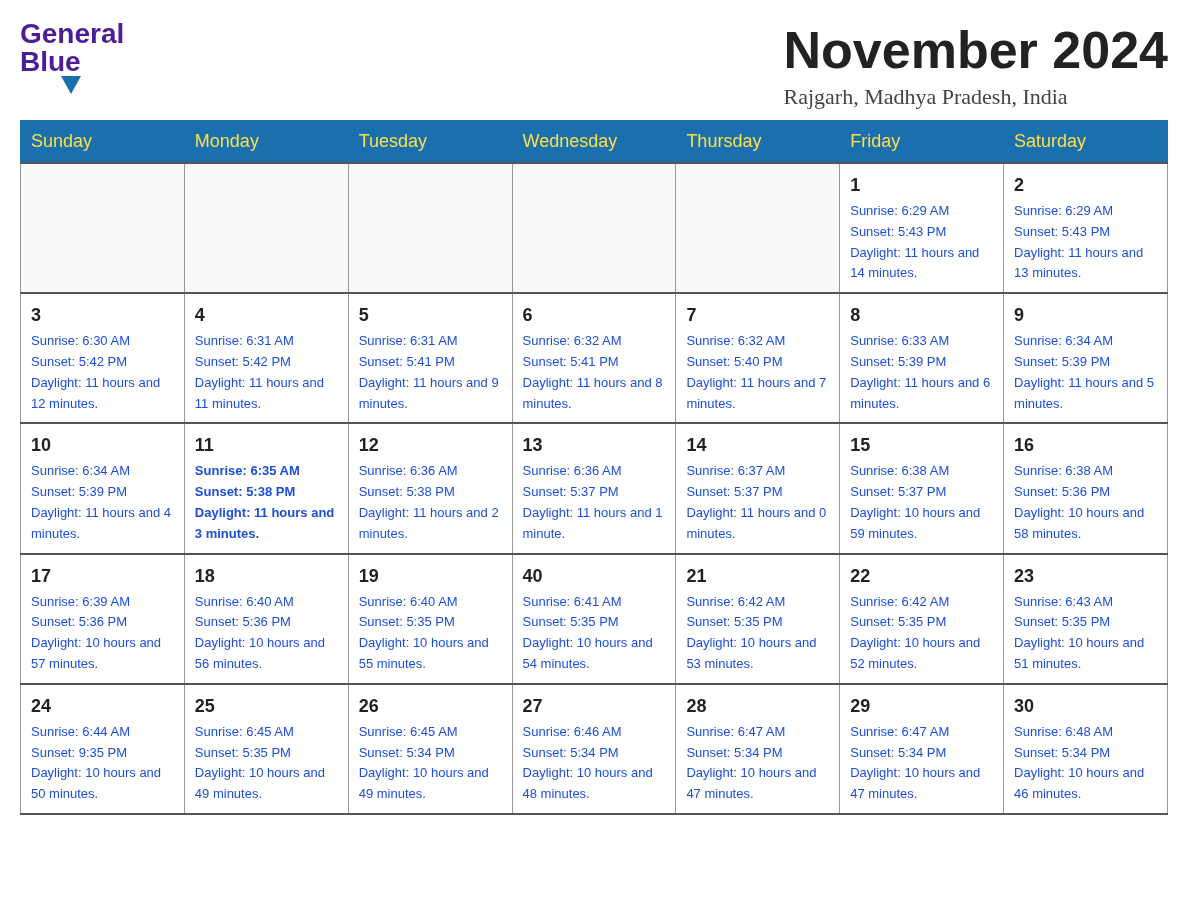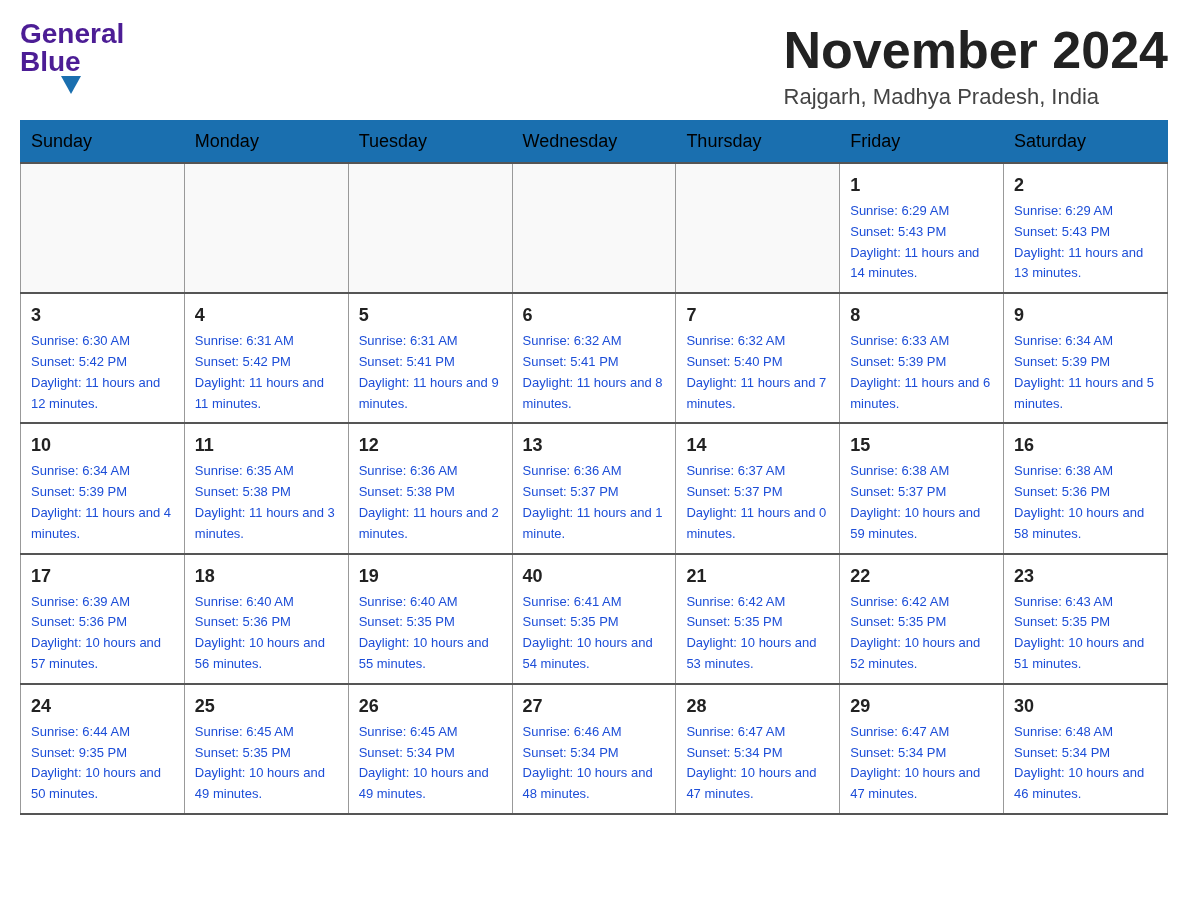--- a/index.html
+++ b/index.html
@@ -51,29 +51,30 @@
     }
     .calendar-title {
       font-size: 52px;
       font-weight: bold;
       color: #222;
     }
     .calendar-subtitle {
       font-size: 22px;
       color: #444;
       margin-top: 4px;
+      font-family: Liberation Serif, serif;
     }
     .calendar {
       width: 100%;
       border-collapse: collapse;
       margin-top: 8px;
     }
     .calendar th {
       background-color: #1a6faf;
-      color: #000000;
+      color: #fde047;
       text-align: left;
       padding: 10px 10px;
       font-size: 18px;
       font-weight: normal;
       border: 1px solid #1a6faf;
     }
     .calendar td {
       vertical-align: top;
       padding: 8px 10px;
       border: 1px solid #999;
@@ -197,21 +198,21 @@
       </tr>
       <tr>
         <td>
           <span class="day-number">10</span>
           <div class="day-info" style="white-space: pre-line;">Sunrise: 6:34 AM
 Sunset: 5:39 PM
 Daylight: 11 hours and 4 minutes.</div>
         </td>
         <td>
           <span class="day-number">11</span>
-          <div class="day-info" style="white-space: pre-line;">Sunrise: 6:35 AM
+          <div class="day-info" style="white-space: pre-line; font-weight: bold;">Sunrise: 6:35 AM
 Sunset: 5:38 PM
 Daylight: 11 hours and 3 minutes.</div>
         </td>
         <td>
           <span class="day-number">12</span>
           <div class="day-info" style="white-space: pre-line;">Sunrise: 6:36 AM
 Sunset: 5:38 PM
 Daylight: 11 hours and 2 minutes.</div>
         </td>
         <td>

